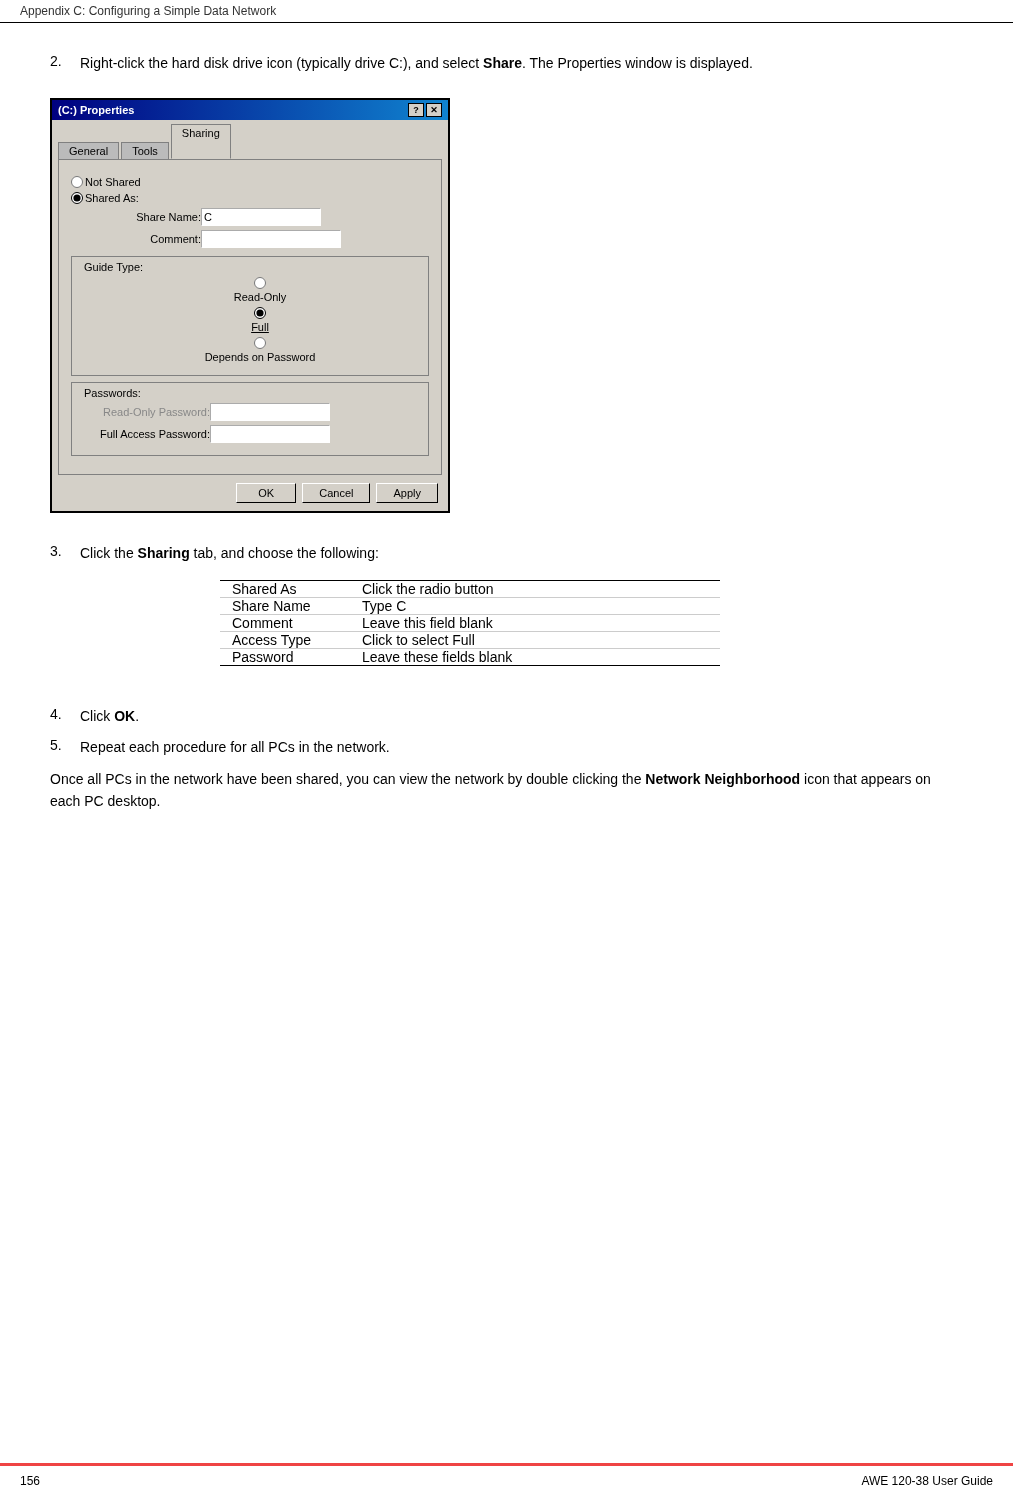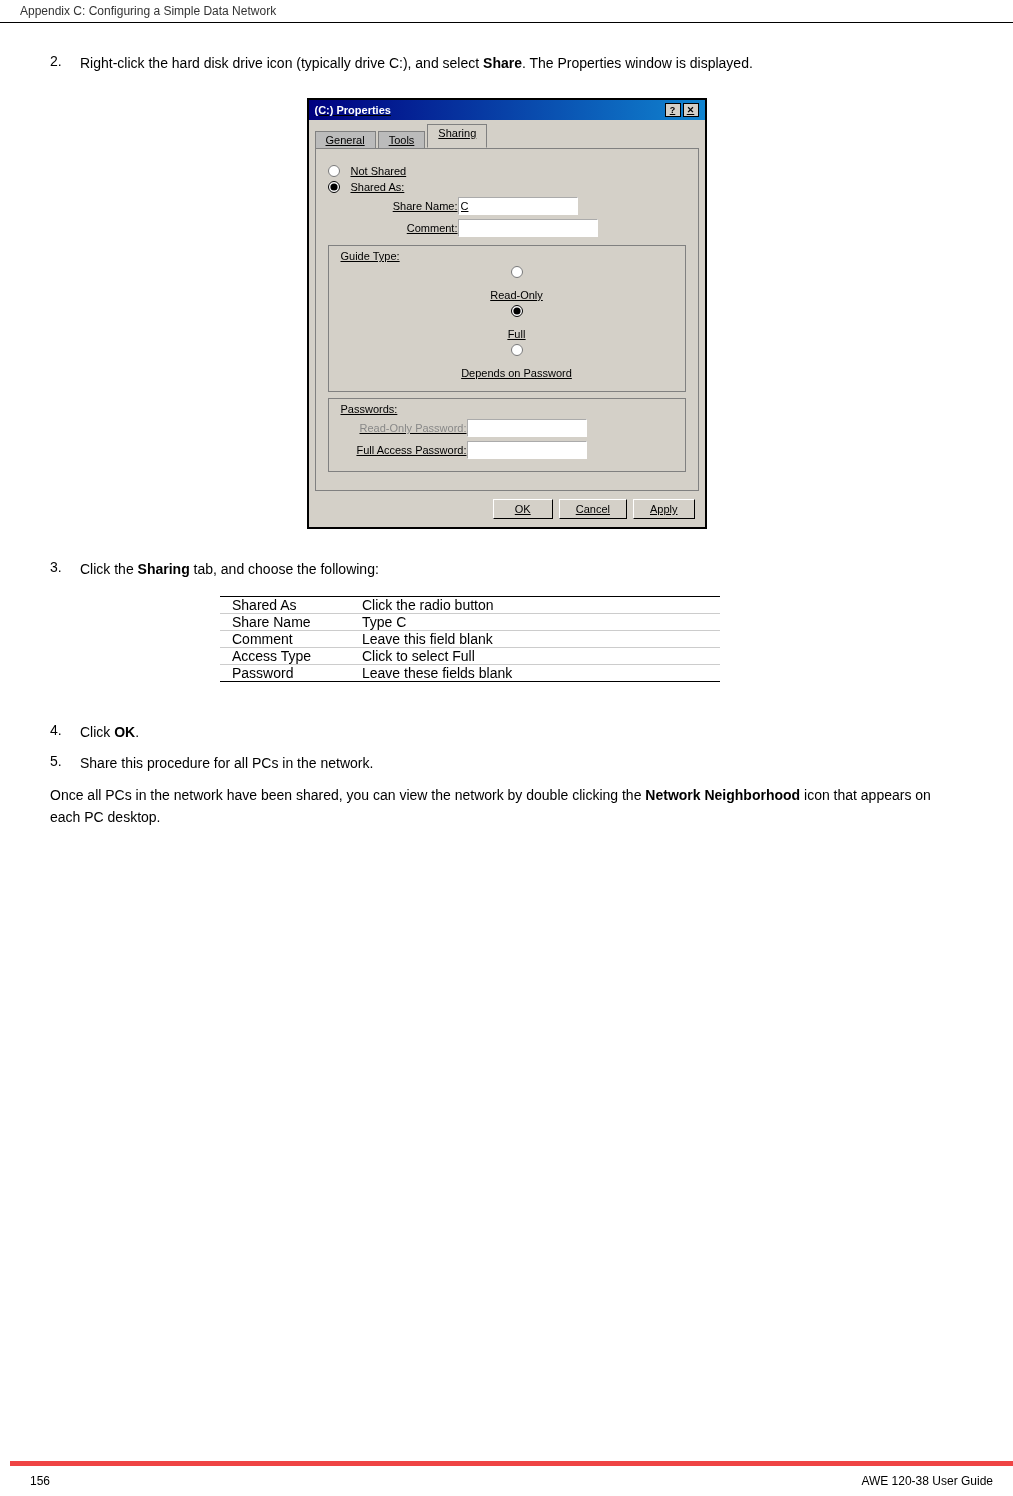--- a/index.html
+++ b/index.html
@@ -33,23 +33,21 @@
       font-size: 14px;
     }
     .step-text {
       font-size: 14px;
       line-height: 1.5;
     }
     .step-text b { font-weight: bold; }
 
     .dialog-wrapper {
       display: flex;
-      justify-content: center;
       margin: 20px 0 30px 0;
-      text-decoration: underline;
     }
 
     
     .dialog {
       width: 400px;
       border: 2px solid #000;
       background: #d4d0c8;
       font-family: Arial, sans-serif;
       font-size: 11px;
     }
@@ -96,33 +94,33 @@
     }
     .dialog-tab.active {
       background: #d4d0c8;
       font-weight: normal;
       border-bottom: 1px solid #d4d0c8;
       z-index: 1;
       position: relative;
     }
     .dialog-tab:not(.active) {
       background: #bbb;
-      margin-top: 7px;
+      margin-top: 18px;
     }
 
     .dialog-body {
       border: 1px solid #808080;
       margin: 0 6px;
       padding: 12px;
       background: #d4d0c8;
     }
     .radio-row {
       display: flex;
       align-items: center;
-      gap: 11px;
+      gap: 2px;
       margin: 4px 0;
       font-size: 11px;
     }
     .radio-input {
       width: 12px; height: 12px;
       accent-color: #000;
     }
 
     .fieldset-section {
       border: 1px solid #808080;
@@ -212,29 +210,29 @@
       margin-bottom: 10px;
     }
     .para {
       font-size: 14px;
       line-height: 1.6;
       margin-bottom: 16px;
     }
     .para b { font-weight: bold; }
 
     .page-footer {
-      border-top: 5px solid #ef4444;
+      border-top: 3px solid #ef4444;
       padding: 8px 20px;
       display: flex;
       justify-content: space-between;
       font-size: 12px;
       margin-top: auto;
       position: absolute;
       bottom: 0;
-      left: 10px;
+      left: 0;
       right: 0;
     }
   </style>
 </head>
 <body>
 
 <div class="page-header">
   <span>Appendix C: Configuring a Simple Data Network</span>
 </div>
 
@@ -361,21 +359,21 @@
 
   <div class="step-simple">
     <span class="step-num">4.</span>
     <span class="step-text">
       Click <b>OK</b>.
     </span>
   </div>
 
   <div class="step-simple">
     <span class="step-num">5.</span>
-    <span class="step-text">Share this procedure for all PCs in the network.</span>
+    <span class="step-text">Repeat each procedure for all PCs in the network.</span>
   </div>
 
   <div class="para">
     Once all PCs in the network have been shared, you can view the network by double clicking the <b>Network Neighborhood</b> icon that appears on each PC desktop.
   </div>
 
 </div>
 
 <div class="page-footer">
   <span>156</span>

